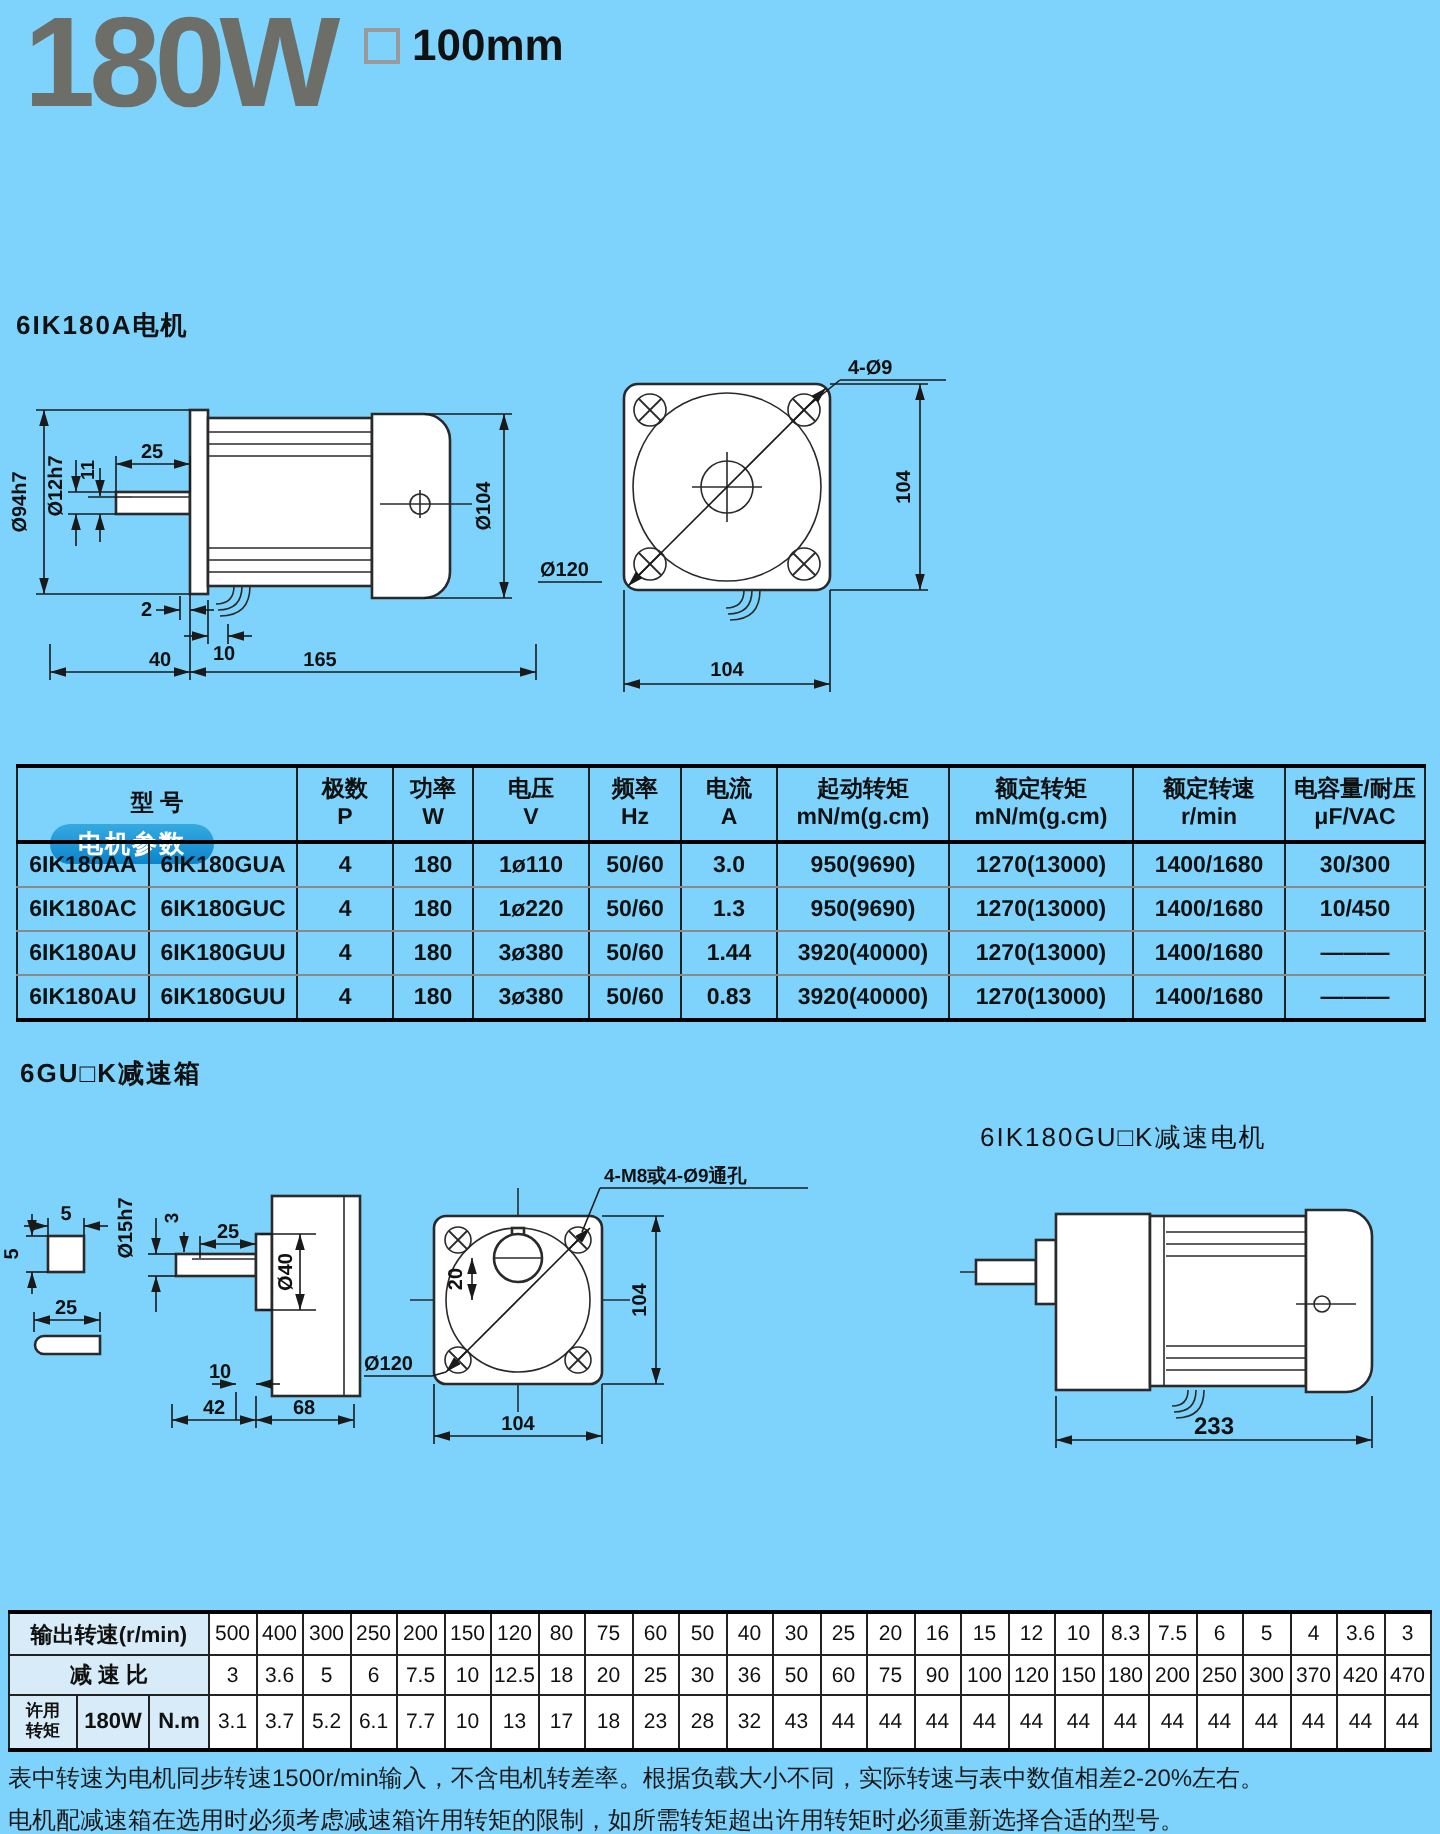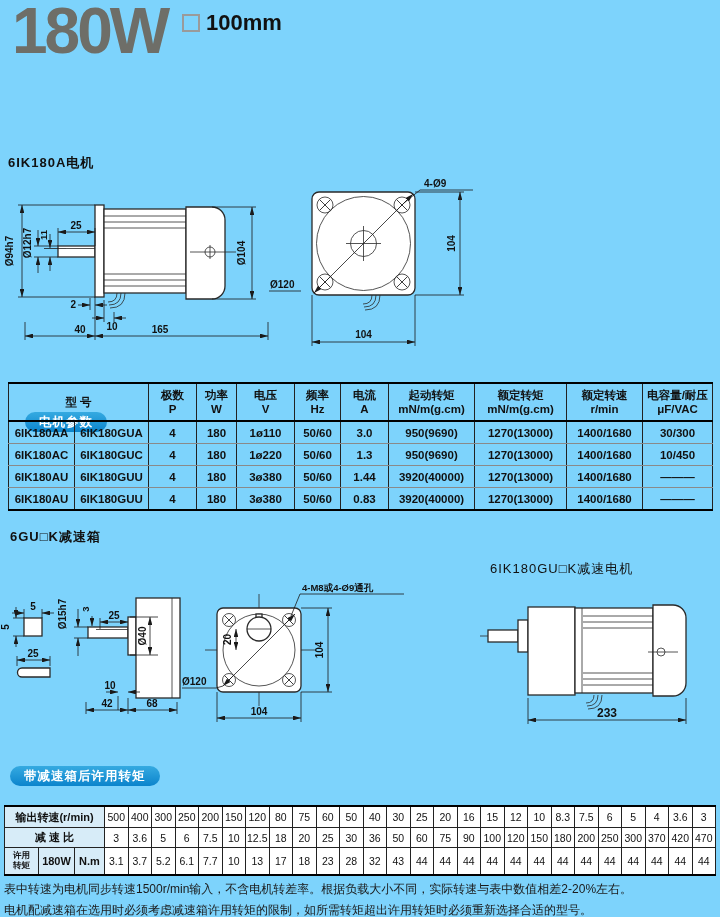--- a/index.html
+++ b/index.html
@@ -377,21 +377,20 @@
       <path class="thin" d="M124,117 q0,8 -8,8 M128,117 q0,11 -11,11 M132,117 q0,14 -14,14"></path>
     </g>
     <g>
       <line class="ext" x1="58" y1="120" x2="58" y2="146"></line>
       <line class="ext" x1="216" y1="120" x2="216" y2="146"></line>
       <line class="dim" x1="58" y1="142" x2="216" y2="142" marker-start="url(#ar)" marker-end="url(#ar)"></line>
       <text class="d" x="137" y="139" text-anchor="middle" style="font-size:12px">233</text>
     </g>
   </svg>
 
-  <div class="badge" style="left:10px;top:766px;">带减速箱后许用转矩</div>
 
   <table class="torque">
     <colgroup>
         <col style="width:34px">
         <col style="width:36px">
         <col style="width:30px">
       </colgroup>
     <tbody>
       <tr>
         <td class="lbl" colspan="3">输出转速(r/min)</td>

